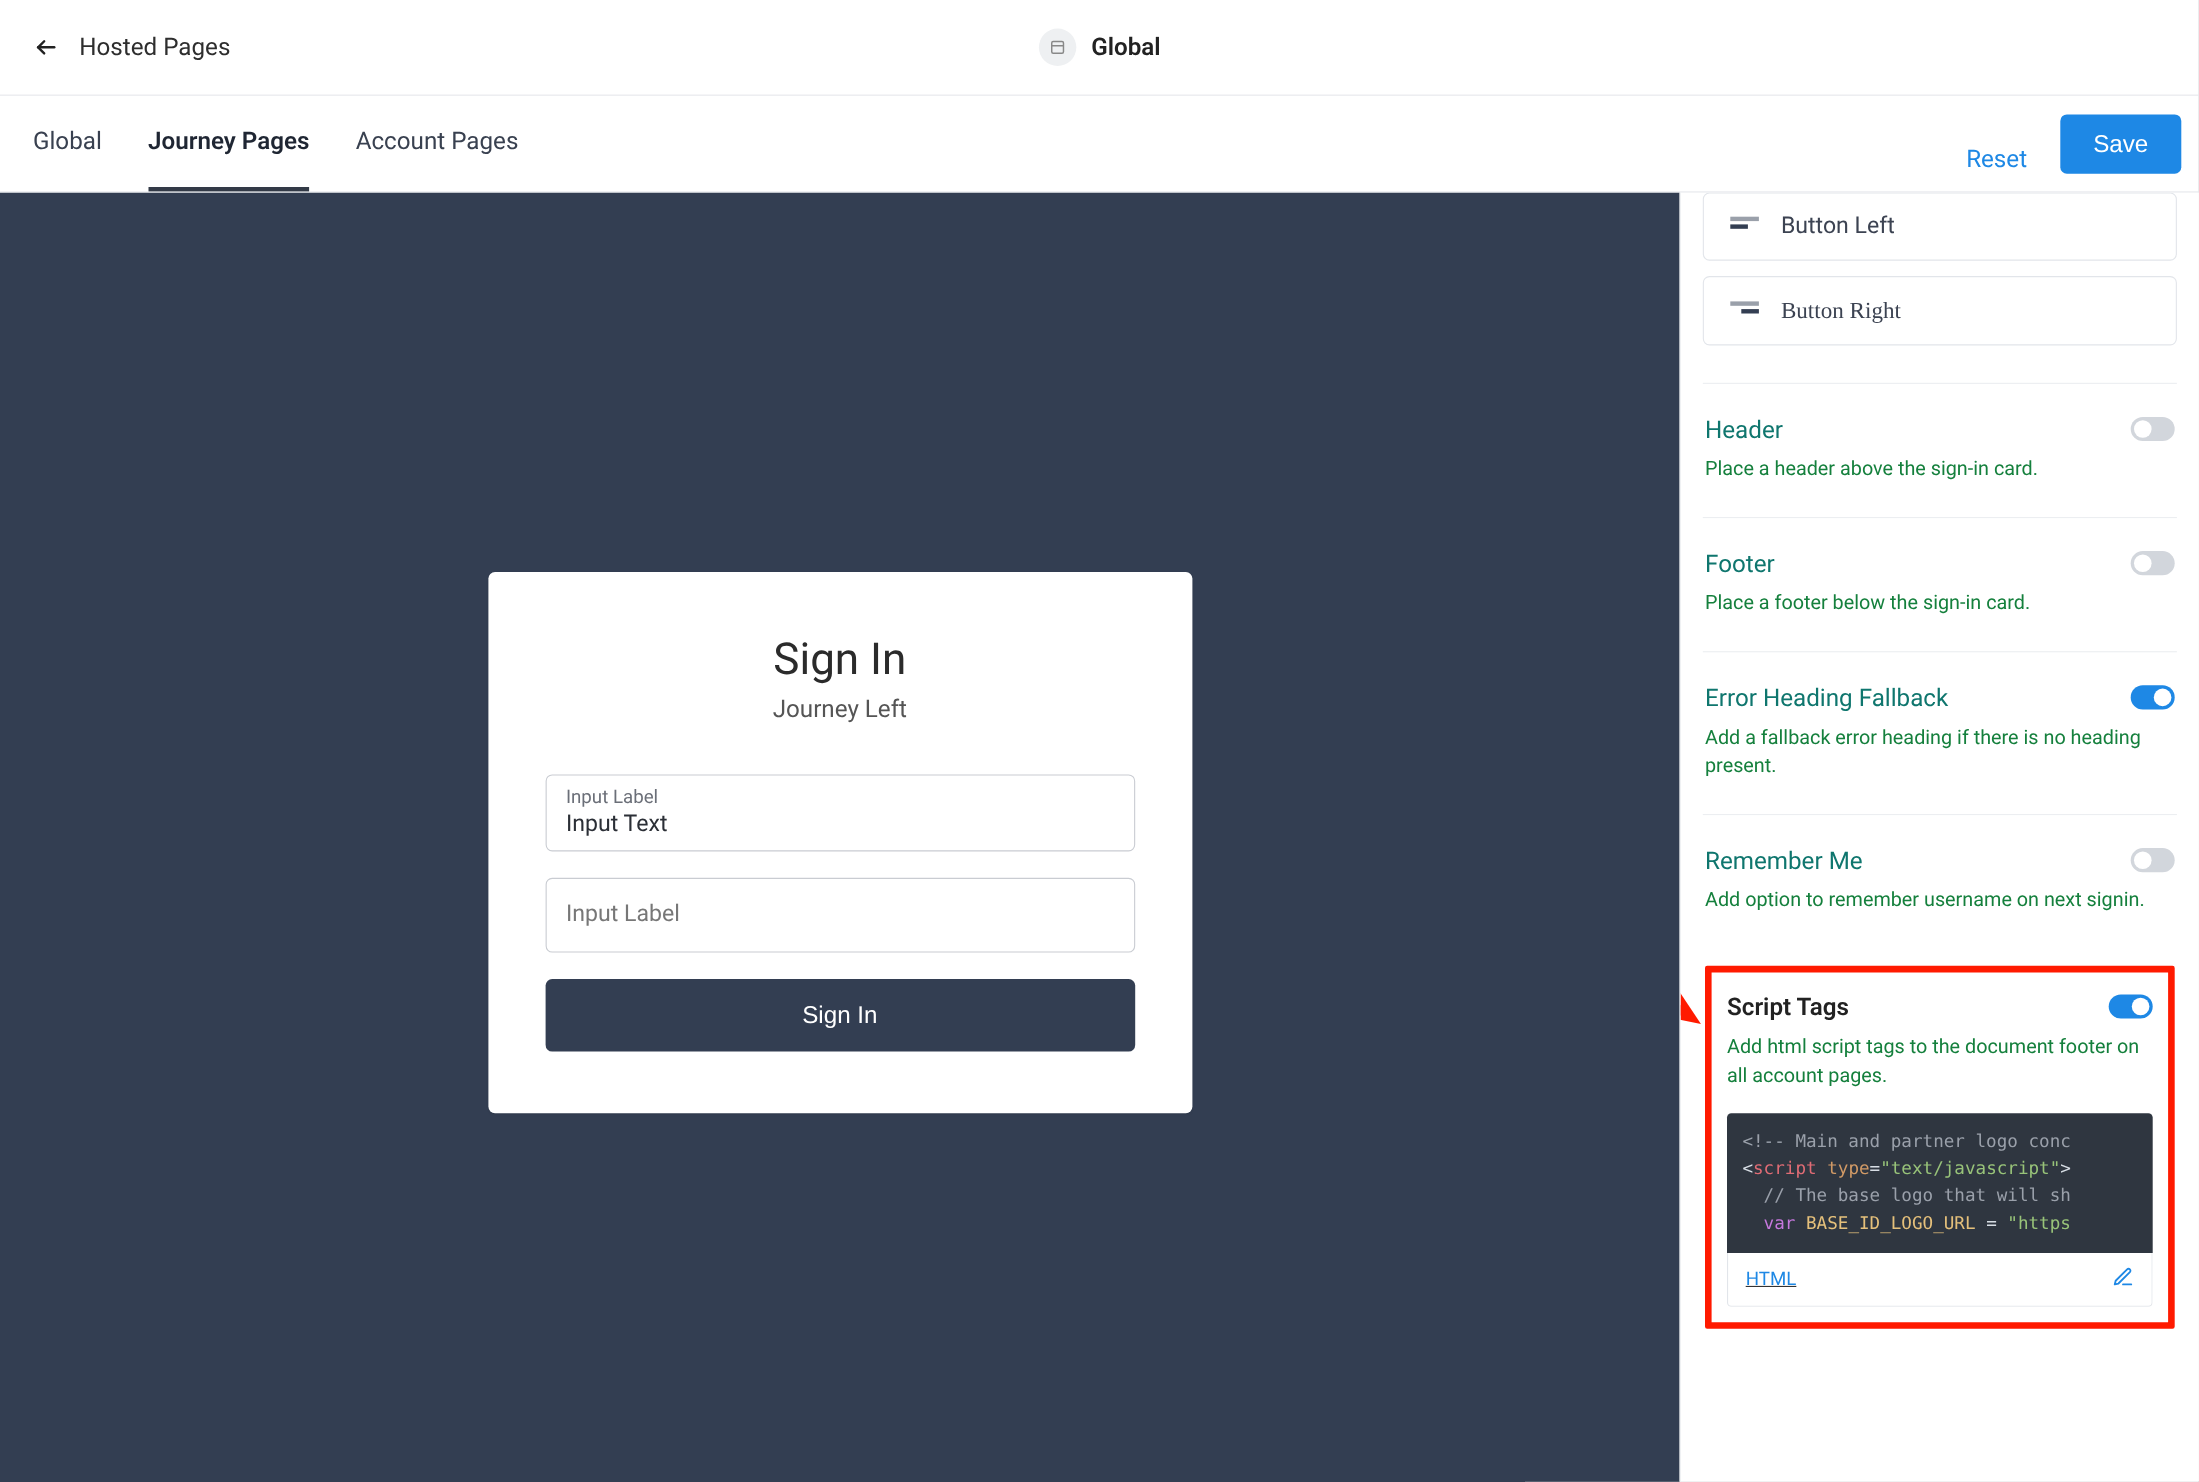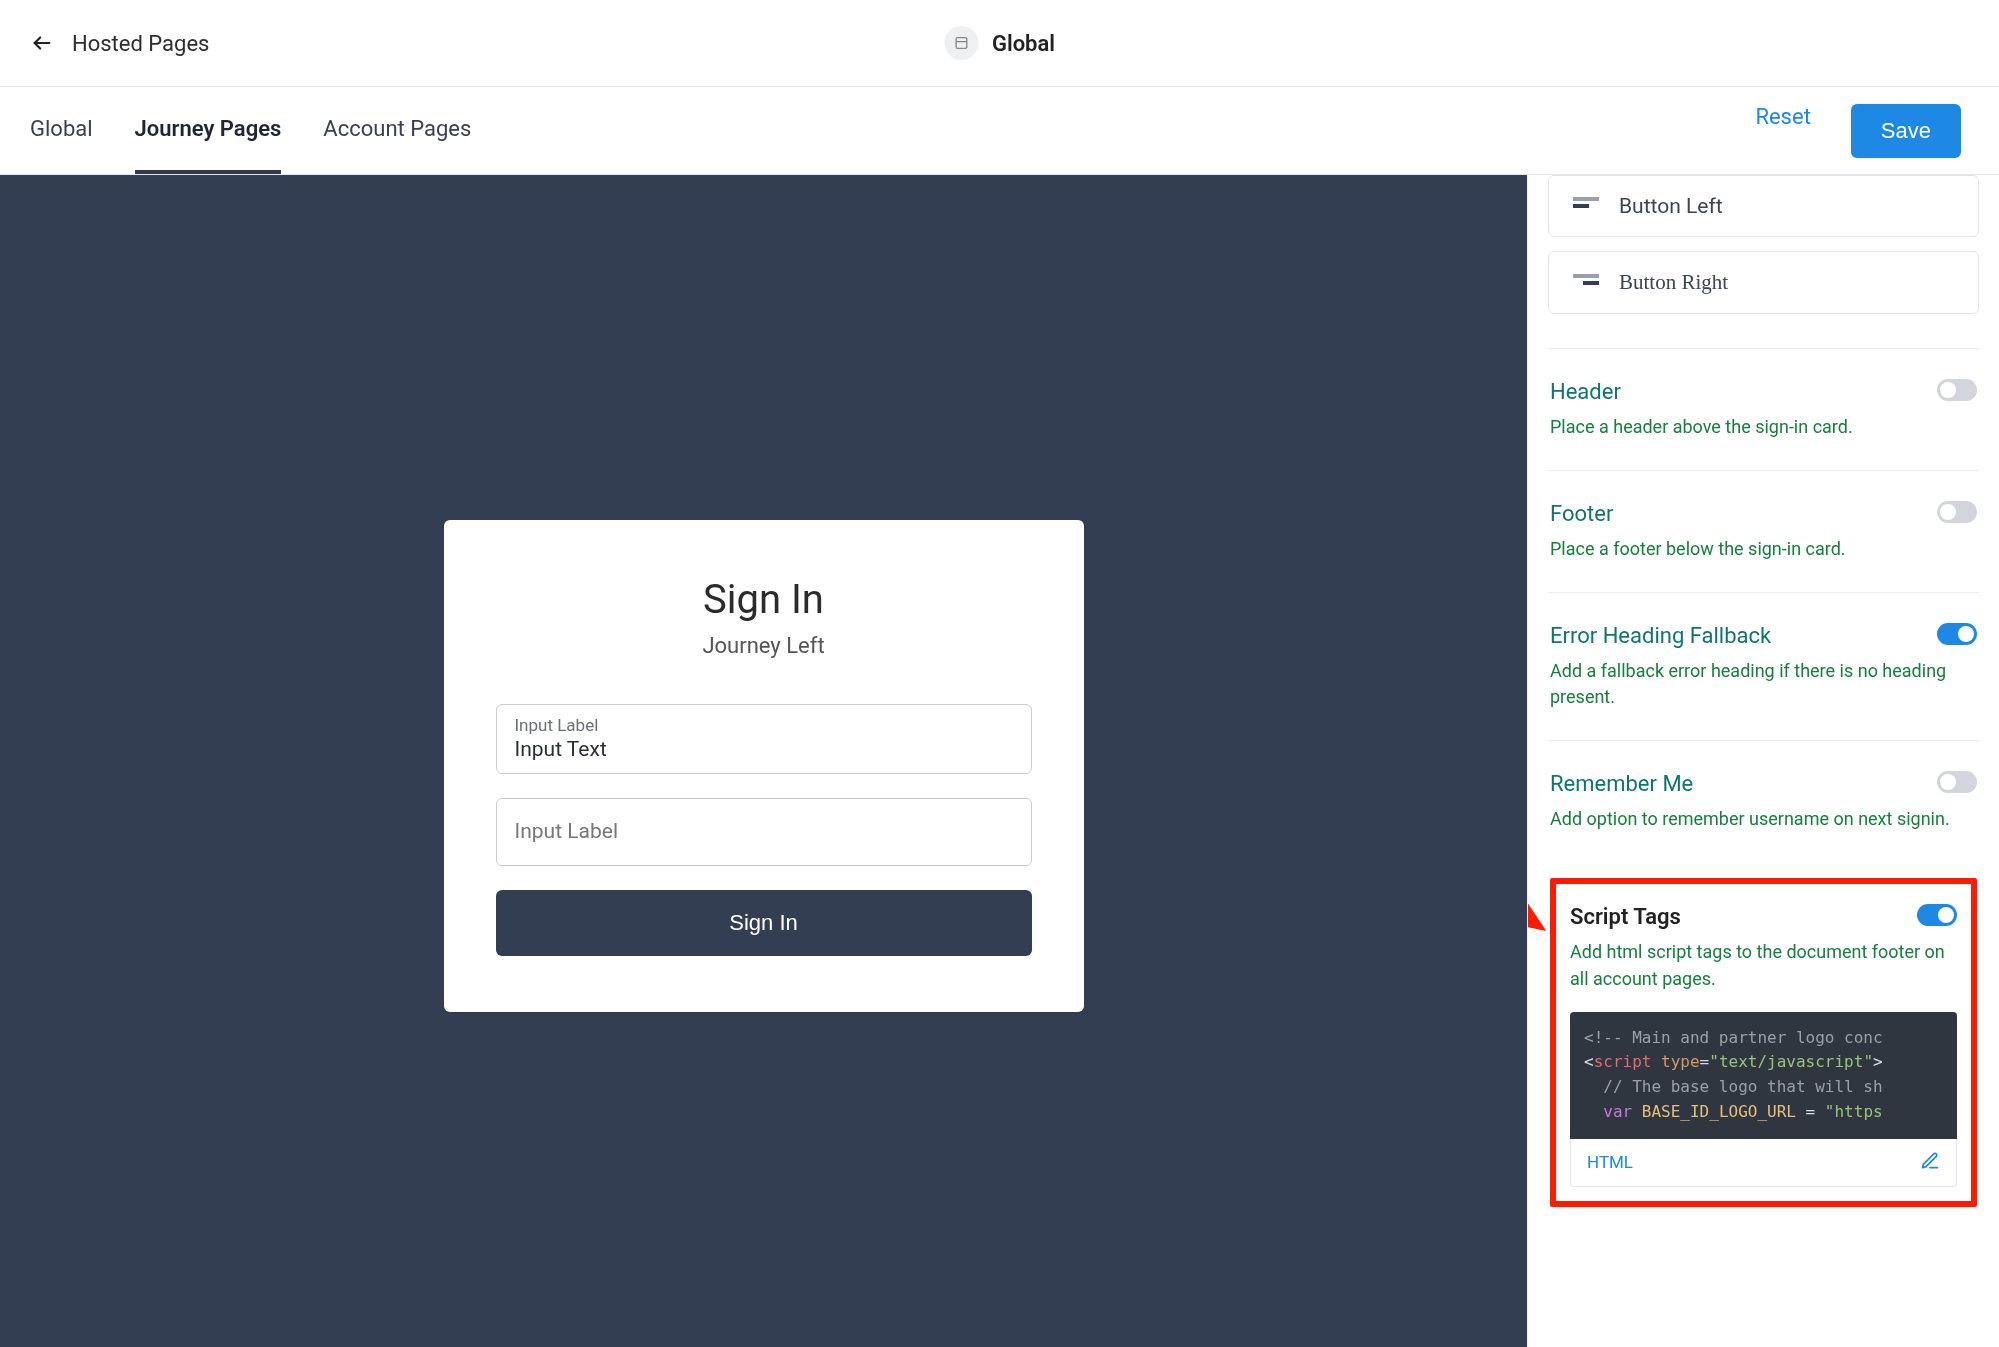--- a/index.html
+++ b/index.html
@@ -50,21 +50,21 @@
   .tabrow .tab {
     font-size: 22px; color:#394150; margin-right: 42px; height: 100%;
     display: flex; align-items: center; cursor: pointer;
     border-bottom: 4px solid transparent;
   }
   .tabrow .tab.active {
     font-weight: 600; color:#1f2633;
     border-bottom-color: #333a47;
   }
   .tabrow .actions {
-    position: absolute; right: 38px; display:flex; align-items:flex-start; gap: 40px;
+    position: absolute; right: 16px; display:flex; align-items:flex-end; gap: 30px;
   }
   .link-btn { color:#1e88e5; font-size: 22px; cursor:pointer; }
   .primary-btn {
     background:#1e88e5; color:#fff; border:none; border-radius:6px;
     padding: 14px 30px; font-size: 22px; cursor:pointer;
   }
 
   
   .main {
     display:flex; height: calc(100% - 78px - 88px);
@@ -146,21 +146,21 @@
     white-space: nowrap; overflow: hidden;
   }
   .code-block .cmt { color:#9aa0aa; }
   .code-block .tag { color:#e06c75; }
   .code-block .attr { color:#d19a66; }
   .code-block .str { color:#98c379; }
   .code-block .kw { color:#c678dd; }
   .code-block .var { color:#e5c07b; }
   .code-foot {
     border:1px solid #e2e5ea; border-top:none; border-radius:0 0 4px 4px;
-    padding: 12px 16px; display:flex; justify-content:space-between; align-items:center;
+    padding: 12px 16px; display:flex; justify-content:space-between; align-items:center;text-decoration:underline;
   }
   .code-foot .lang { color:#1e88e5; font-size:17px; }
   .code-foot .edit { color:#1e88e5; cursor:pointer; }
 
   .hd-inner { display:flex; justify-content:space-between; align-items:flex-start; }
 </style>
 </head>
 <body>
 
 <div class="topbar">

